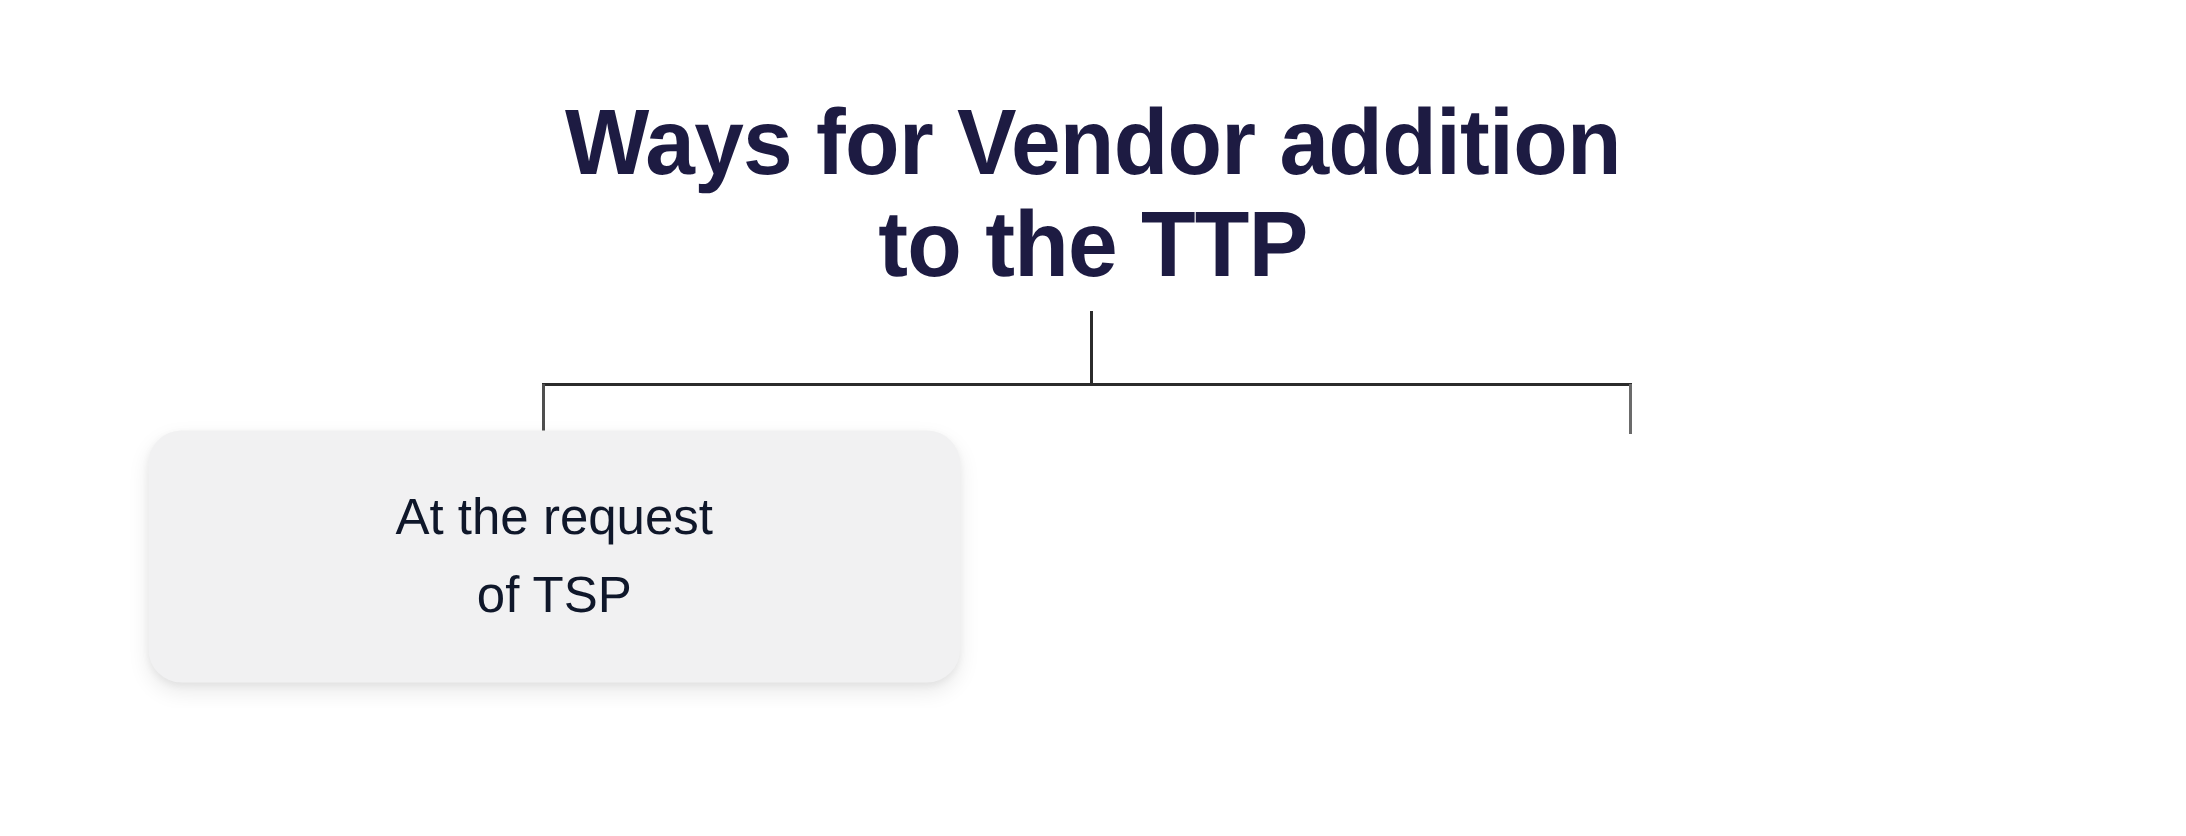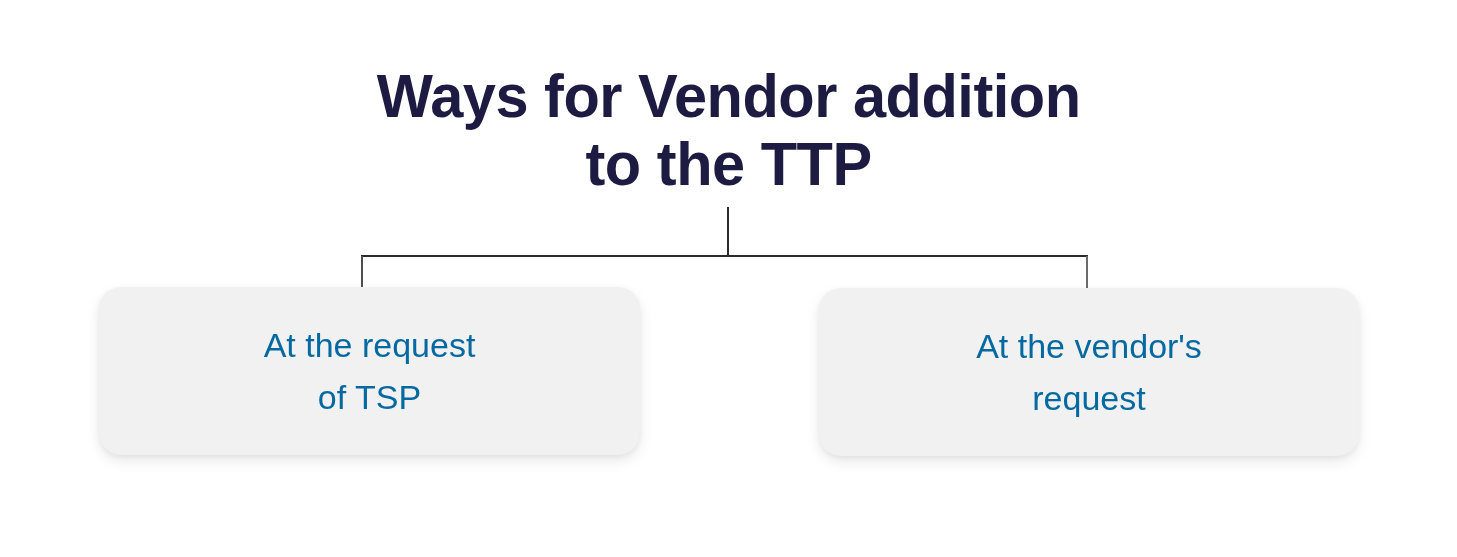--- a/index.html
+++ b/index.html
@@ -56,21 +56,21 @@
     background: #f1f1f2;
     border-radius: 22px;
     box-shadow: 0 6px 14px rgba(0, 0, 0, 0.085),
                 0 2px 5px rgba(0, 0, 0, 0.05);
     display: flex;
     align-items: center;
     justify-content: center;
     text-align: center;
   }
   .node-label {
-    color: #0369a1;
+    color: #0f172a;
     font-family: "Liberation Sans", sans-serif;
     font-weight: normal;
     font-size: 34px;
     line-height: 52px;
     white-space: pre-line;
     padding: 0 18px;
   }
 
   #node-tsp-request {
     left: 99px;
@@ -102,18 +102,14 @@
     <line x1="362" y1="256" x2="362" y2="289" stroke="#4f4f4f" stroke-width="2" shape-rendering="crispEdges"></line>
 
     <line x1="1087" y1="256" x2="1087" y2="289" stroke="#6b6b6b" stroke-width="2.4" shape-rendering="crispEdges"></line>
   </svg>
 
   <div class="node-box" id="node-tsp-request">
     <span class="node-label">At the request
 of TSP</span>
   </div>
 
-  <div class="node-box" id="node-vendor-request">
-    <span class="node-label">At the vendor's
-request</span>
-  </div>
 
 </div>
 
 </body></html>

